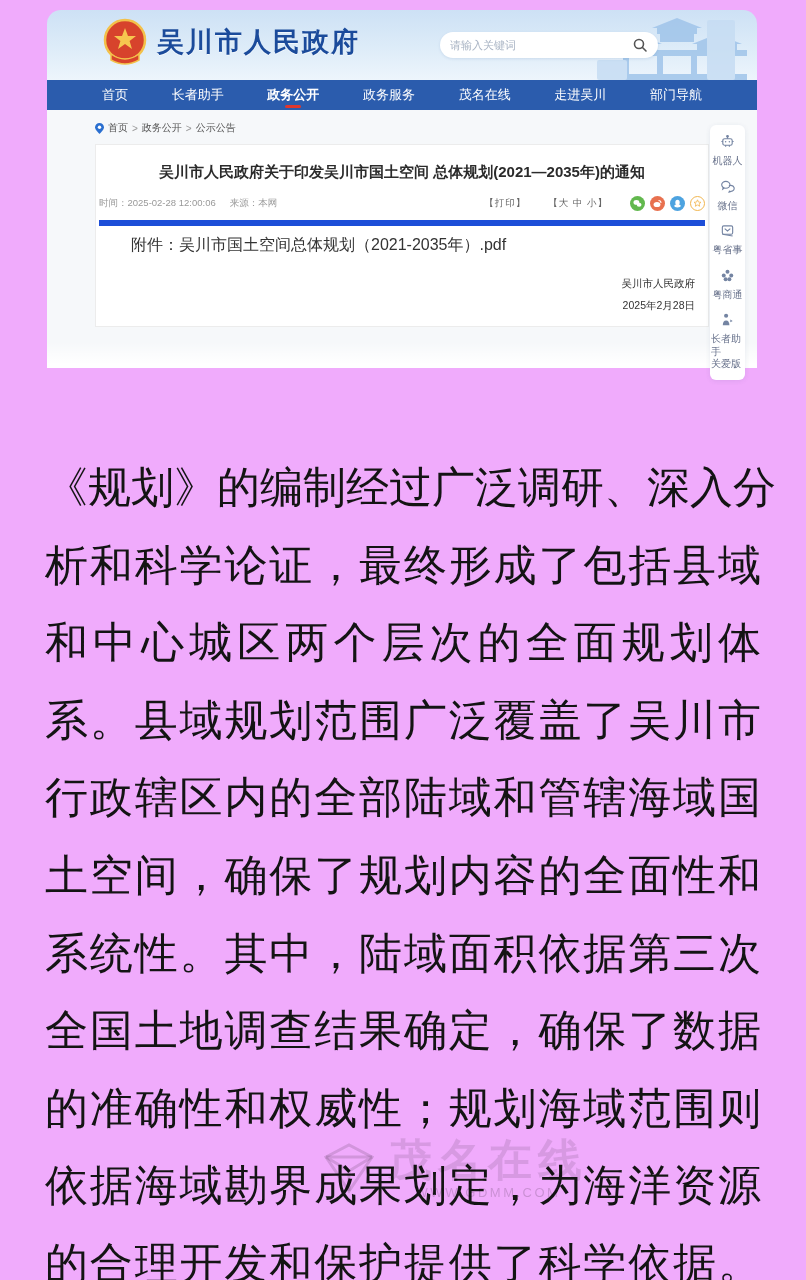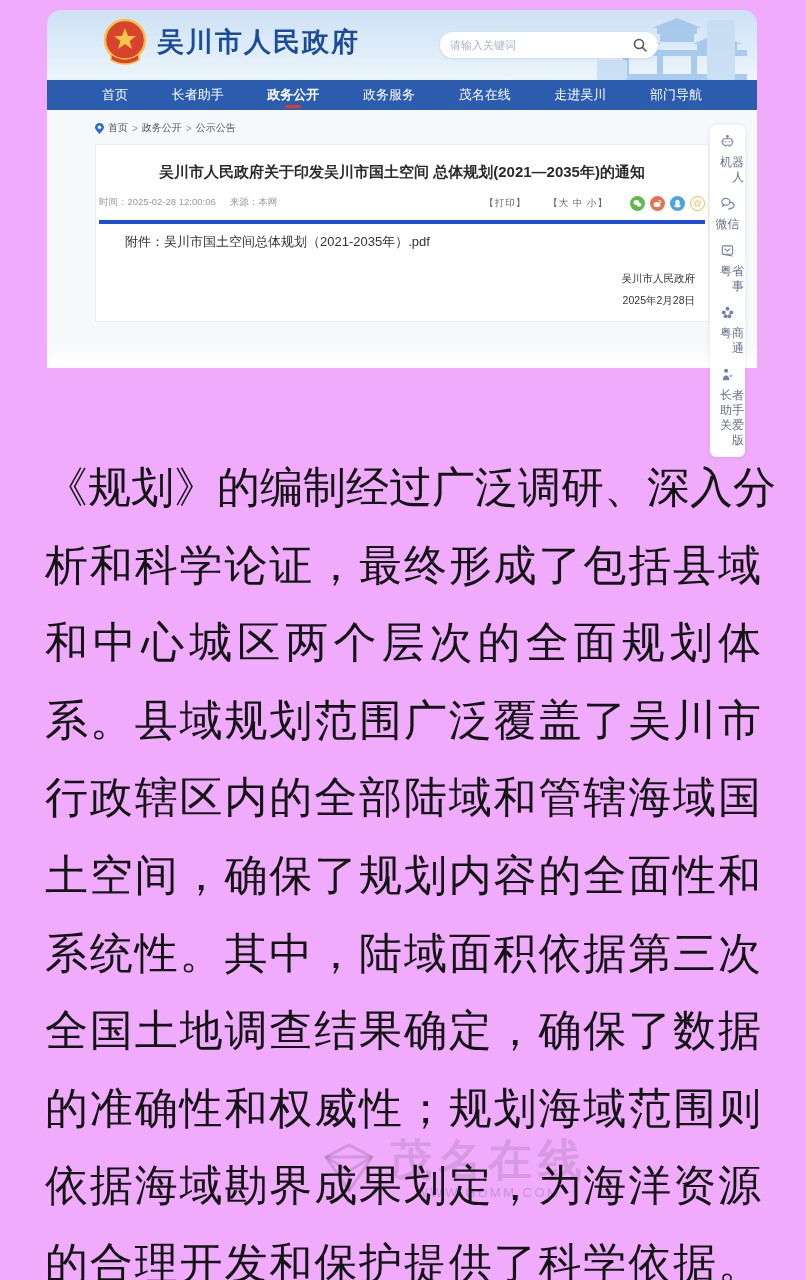--- a/index.html
+++ b/index.html
@@ -35,41 +35,41 @@
   .content::after { content:""; position:absolute; left:0; right:0; bottom:0; height:26px;
     background:linear-gradient(180deg,rgba(255,255,255,0),#ffffff 85%); pointer-events:none; }
 
   .breadcrumb { display:flex; align-items:center; gap:4px; padding:11px 0 9px 48px; font-size:10px; color:#555; }
   .breadcrumb .crumb { cursor:pointer; }
   .breadcrumb .sep { color:#999; }
   .pin { width:9px; height:11px; }
 
   .card { margin:0 48px; background:#fff; border:1px solid #ececec; padding:16px 3px 10px; }
   .art-title { text-align:center; font-size:15px; font-weight:bold; color:#2b2b2b; line-height:1.5; }
-  .meta-row { display:flex; justify-content:space-between; margin-top:12px;
-    padding-bottom:9px; border-bottom:4px solid #1d4ed8; }
+  .meta-row { display:flex; justify-content:space-between; align-items:center; margin-top:12px;
+    padding-bottom:9px; border-bottom:6px solid #1d4ed8; }
   .meta-left { font-size:9.5px; color:#999; }
   .meta-left .v { margin-right:14px; color:#999; }
   .meta-right { display:flex; align-items:center; gap:22px; font-size:9.5px; color:#666; }
   .meta-right .txt-btn { cursor:pointer; letter-spacing:1px; }
   .share-dot { width:15px; height:15px; border-radius:50%; display:inline-flex; align-items:center;
     justify-content:center; cursor:pointer; }
   .share-dot svg { width:9px; height:9px; }
   .share-dot.hollow { background:#fff !important; border:1px solid #f1b64f; }
 
   .art-body { margin-top:9px; }
   .art-body p { font-size:10.5px; color:#333; line-height:1.95; text-indent:2em; margin:6px 0; }
-  .attachment { font-size:13px; color:#333; text-indent:2em; margin-top:9px; cursor:pointer; }
+  .attachment { font-size:16px; color:#333; text-indent:2em; margin-top:9px; cursor:pointer; }
   .sign { margin-top:16px; text-align:right; padding-right:10px; font-size:10.5px; color:#333; line-height:2.1; }
 
   .side-panel { position:absolute; left:663px; top:115px; width:35px; background:#fff; border-radius:6px;
     box-shadow:0 1px 5px rgba(60,80,120,.10); padding:9px 1px; display:flex; flex-direction:column; gap:11px; }
   .side-item { display:flex; flex-direction:column; align-items:center; gap:2px; cursor:pointer; }
   .side-item svg { width:15px; height:15px; }
-  .side-item .lbl { font-size:12px; color:#66708a; text-align:right; white-space:pre-line; line-height:1.25; }
+  .side-item .lbl { font-size:10px; color:#66708a; text-align:left; white-space:pre-line; line-height:1.25; }
 
   
   .big-text { position:absolute; left:45px; top:449px; width:716px; z-index:1; }
   .big-line { height:77.6px; line-height:77.6px; font-size:43px; color:#141414;
     text-align:justify; text-align-last:justify; text-justify:inter-character; word-break:break-all;
     white-space:nowrap; display:flex; justify-content:space-between; }
   .big-line span { flex:0 0 auto; }
 
   
   .watermark { position:absolute; left:318px; top:1136px; display:flex; align-items:center; gap:8px; z-index:2; pointer-events:none; }

